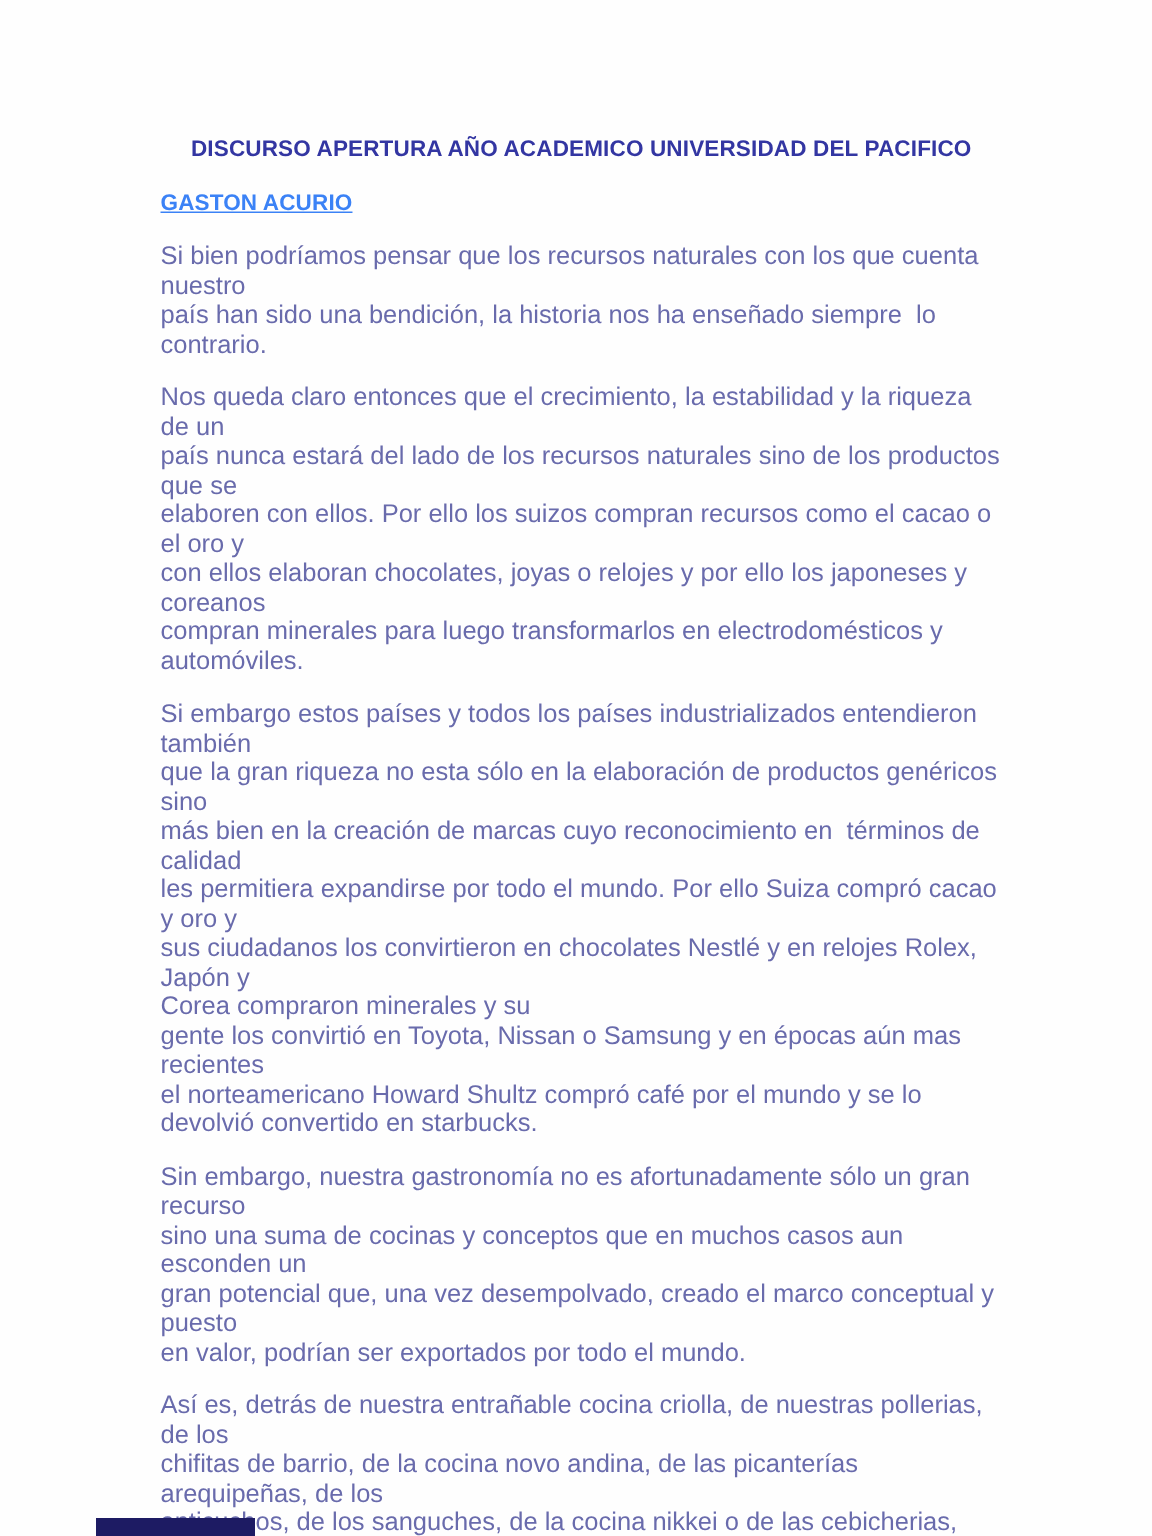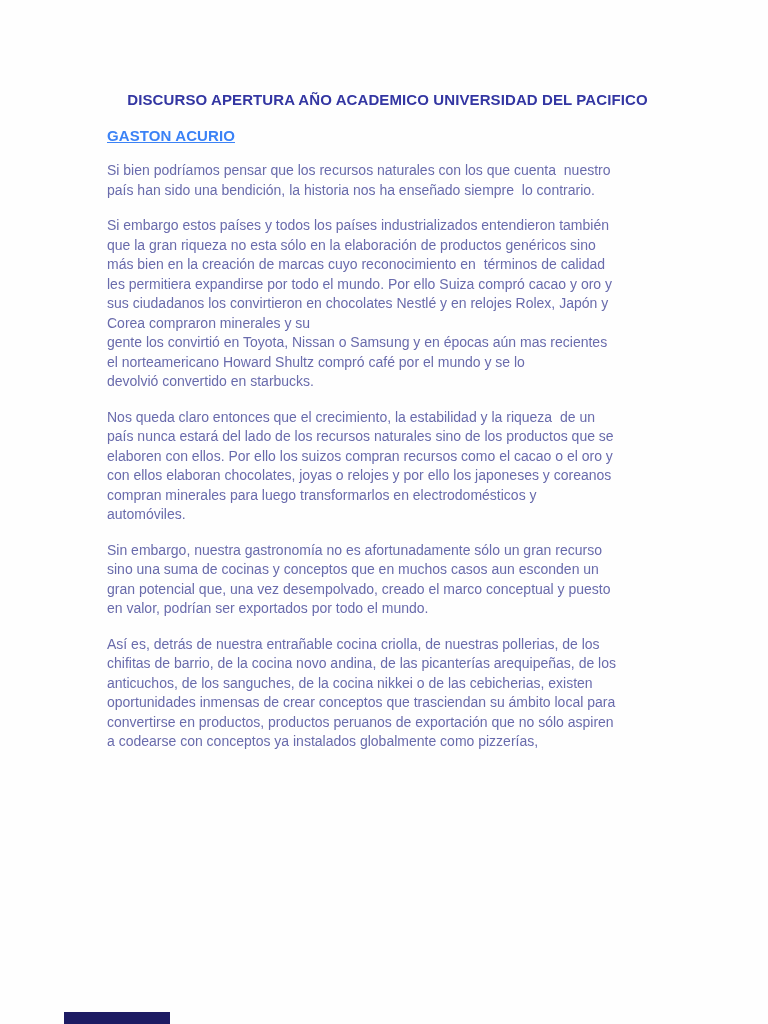--- a/index.html
+++ b/index.html
@@ -38,21 +38,21 @@
     font-size: 15px;
     font-weight: bold;
     line-height: 19.5px;
     margin: 0 0 16px 0;
     text-decoration: underline;
     letter-spacing: 0.1px;
     white-space: pre-wrap;
   }
   .para {
     color: #696bac;
-    font-size: 14px;
+    font-size: 17px;
     font-weight: normal;
     line-height: 19.5px;
     margin: 0 0 16px 0;
     white-space: pre-wrap;
     letter-spacing: 0px;
   }
   .next-page-fragment {
     position: absolute;
     left: 64px;
     top: 1012px;
@@ -62,35 +62,35 @@
   }
 </style>
 </head>
 <body>
 
 <div class="page">
   <h1 class="doc-title">DISCURSO APERTURA AÑO ACADEMICO UNIVERSIDAD DEL PACIFICO</h1>
   <h2 class="doc-author">GASTON ACURIO</h2>
   <p class="para">Si bien podríamos pensar que los recursos naturales con los que cuenta  nuestro
 país han sido una bendición, la historia nos ha enseñado siempre  lo contrario.</p>
+  <p class="para">Nos queda claro entonces que el crecimiento, la estabilidad y la riqueza  de un
+país nunca estará del lado de los recursos naturales sino de los productos que se
+elaboren con ellos. Por ello los suizos compran recursos como el cacao o el oro y
+con ellos elaboran chocolates, joyas o relojes y por ello los japoneses y coreanos
+compran minerales para luego transformarlos en electrodomésticos y
+automóviles.</p>
   <p class="para">Si embargo estos países y todos los países industrializados entendieron también
 que la gran riqueza no esta sólo en la elaboración de productos genéricos sino
 más bien en la creación de marcas cuyo reconocimiento en  términos de calidad
 les permitiera expandirse por todo el mundo. Por ello Suiza compró cacao y oro y
 sus ciudadanos los convirtieron en chocolates Nestlé y en relojes Rolex, Japón y
 Corea compraron minerales y su
 gente los convirtió en Toyota, Nissan o Samsung y en épocas aún mas recientes
 el norteamericano Howard Shultz compró café por el mundo y se lo
 devolvió convertido en starbucks.</p>
-  <p class="para">Nos queda claro entonces que el crecimiento, la estabilidad y la riqueza  de un
-país nunca estará del lado de los recursos naturales sino de los productos que se
-elaboren con ellos. Por ello los suizos compran recursos como el cacao o el oro y
-con ellos elaboran chocolates, joyas o relojes y por ello los japoneses y coreanos
-compran minerales para luego transformarlos en electrodomésticos y
-automóviles.</p>
   <p class="para">Sin embargo, nuestra gastronomía no es afortunadamente sólo un gran recurso
 sino una suma de cocinas y conceptos que en muchos casos aun esconden un
 gran potencial que, una vez desempolvado, creado el marco conceptual y puesto
 en valor, podrían ser exportados por todo el mundo.</p>
   <p class="para">Así es, detrás de nuestra entrañable cocina criolla, de nuestras pollerias, de los
 chifitas de barrio, de la cocina novo andina, de las picanterías arequipeñas, de los
 anticuchos, de los sanguches, de la cocina nikkei o de las cebicherias, existen
 oportunidades inmensas de crear conceptos que trasciendan su ámbito local para
 convertirse en productos, productos peruanos de exportación que no sólo aspiren
 a codearse con conceptos ya instalados globalmente como pizzerías,</p>

